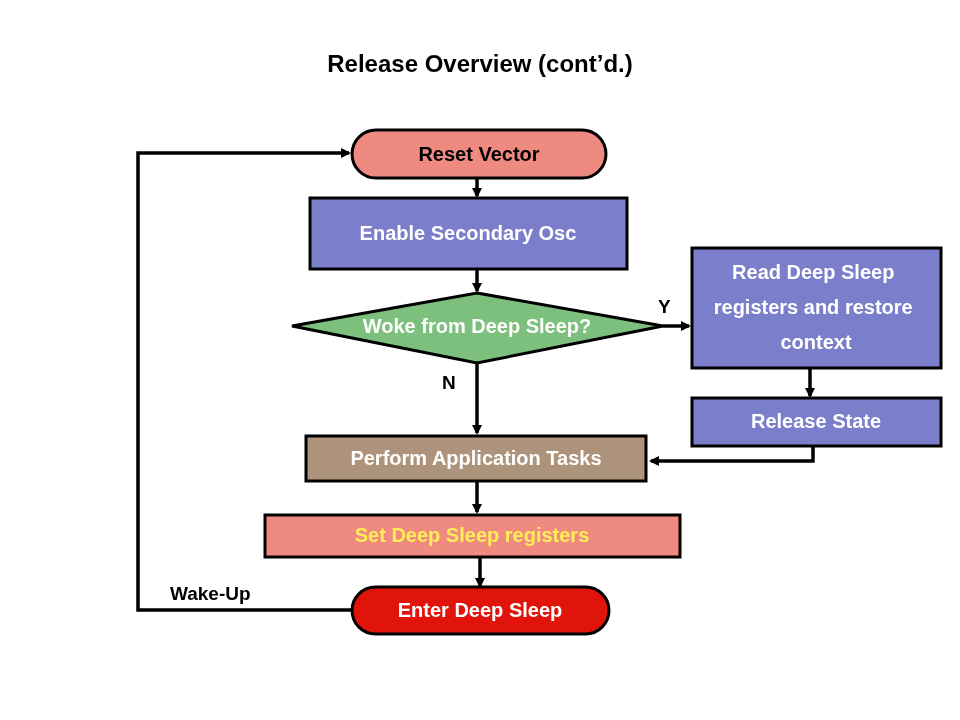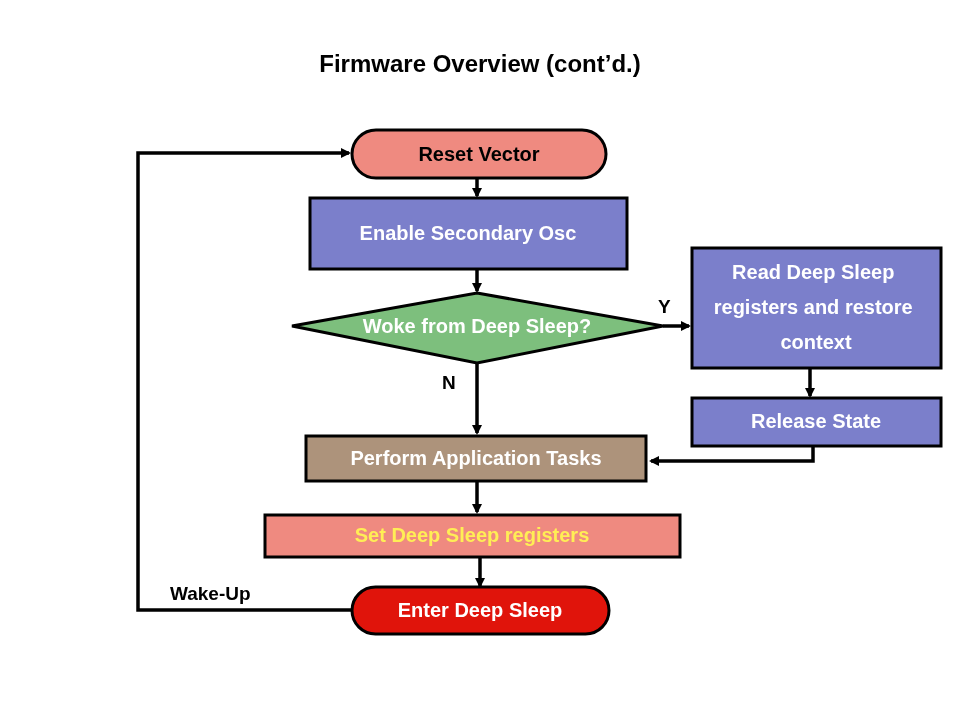--- a/index.html
+++ b/index.html
@@ -7,21 +7,21 @@
            font-family: "Liberation Sans", sans-serif; }
     .title { position: absolute; left: 0; width: 960px; top: 50px; text-align: center;
              font-size: 24px; font-weight: bold; color: #000; }
     svg.diagram { position: absolute; left: 0; top: 0; }
     .node-text { font-family: "Liberation Sans", sans-serif; font-weight: bold; font-size: 20px; }
     .label { font-family: "Liberation Sans", sans-serif; font-weight: bold; font-size: 19px; fill: #000; }
   </style>
 </head>
 <body>
 
-<div class="title">Firmware Overview (cont’d.)</div>
+<div class="title">Release Overview (cont’d.)</div>
 
 <svg class="diagram" width="960" height="720" viewBox="0 0 960 720">
   <defs>
     <marker id="arrow" markerWidth="10" markerHeight="10" refX="8" refY="5" orient="auto" markerUnits="userSpaceOnUse">
       <path d="M0,0 L10,5 L0,10 z" fill="#000"></path>
     </marker>
   </defs>
 
   <g stroke="#000" stroke-width="3.5" fill="none">
     <line x1="477" y1="178" x2="477" y2="196" marker-end="url(#arrow)"></line>

